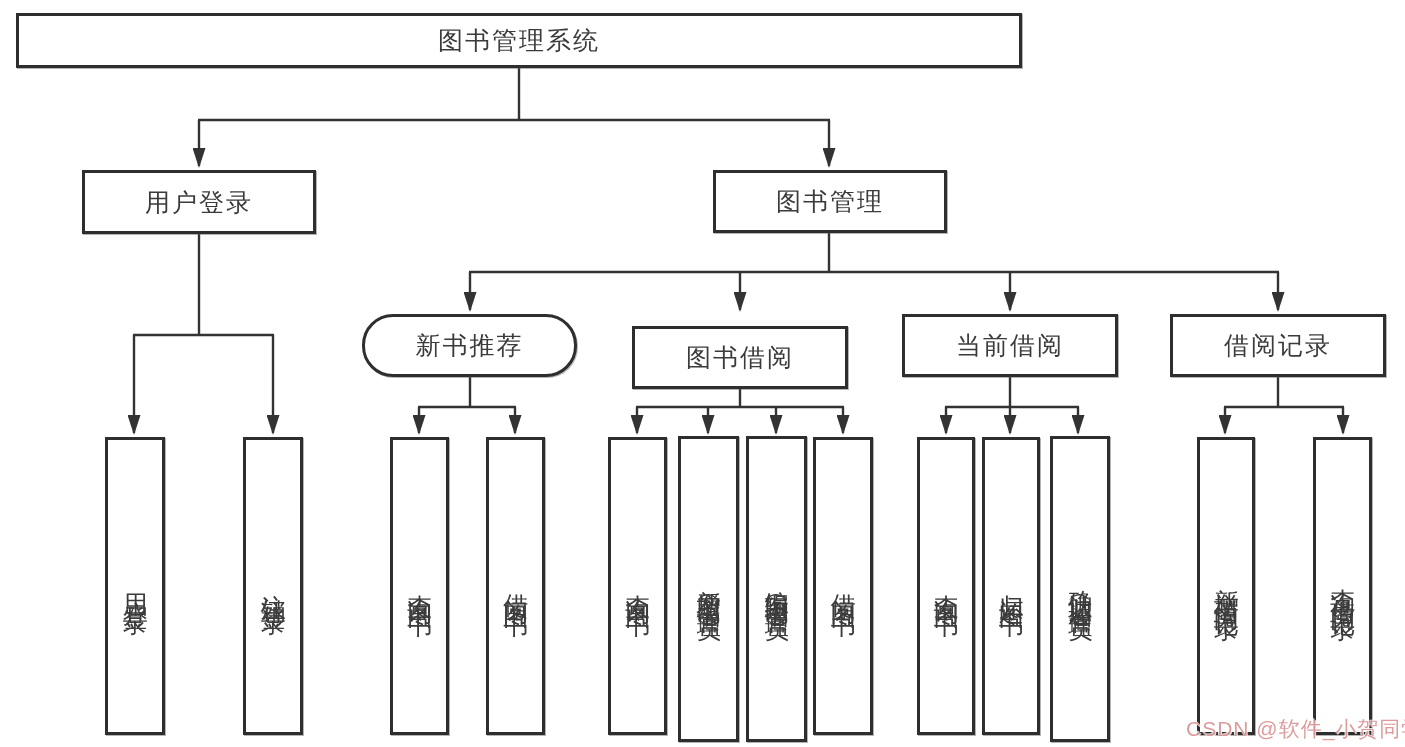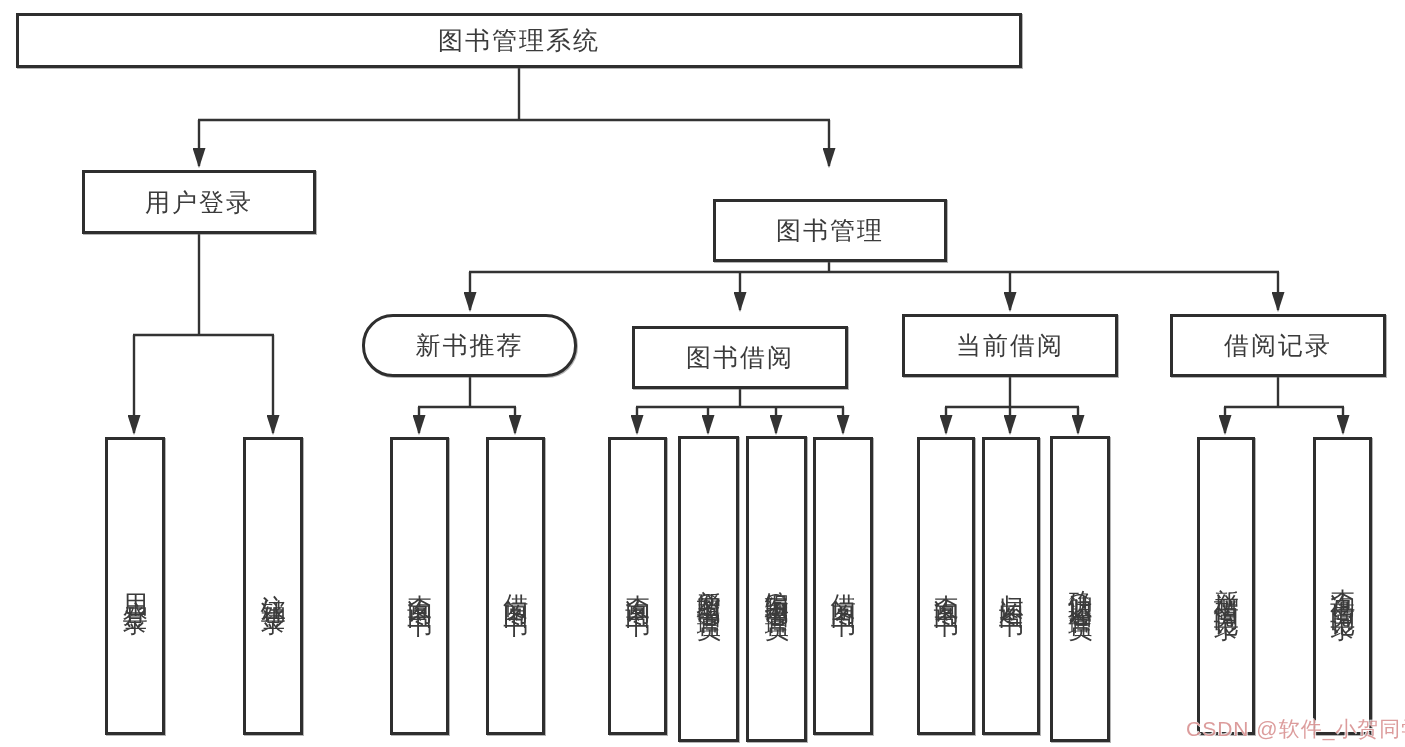--- a/index.html
+++ b/index.html
@@ -81,21 +81,21 @@
       <line x1="1278" y1="377" x2="1278" y2="408"></line>
       <line x1="1224" y1="407" x2="1344" y2="407"></line>
       <line x1="1225" y1="407" x2="1225" y2="433" marker-end="url(#ah)"></line>
       <line x1="1343" y1="407" x2="1343" y2="433" marker-end="url(#ah)"></line>
     </g>
   </svg>
 
   <div class="hnode" style="left:16px;top:13px;width:1006px;height:55px;">图书管理系统</div>
 
   <div class="hnode" style="left:82px;top:170px;width:234px;height:64px;">用户登录</div>
-  <div class="hnode" style="left:713px;top:170px;width:234px;height:63px;margin-top:29px;">图书管理</div>
+  <div class="hnode" style="left:713px;top:170px;width:234px;height:63px;">图书管理</div>
 
   <div class="hnode" style="left:362px;top:314px;width:215px;height:63px;border-radius:31px;">新书推荐</div>
   <div class="hnode" style="left:632px;top:326px;width:216px;height:63px;">图书借阅</div>
   <div class="hnode" style="left:902px;top:314px;width:216px;height:63px;">当前借阅</div>
   <div class="hnode" style="left:1170px;top:314px;width:216px;height:63px;">借阅记录</div>
 
   <div class="vnode" style="left:105px;top:437px;width:60px;height:298px;">用户登录</div>
   <div class="vnode" style="left:243px;top:437px;width:60px;height:298px;">注销登录</div>
 
   <div class="vnode" style="left:390px;top:437px;width:59px;height:298px;">查询图书</div>

